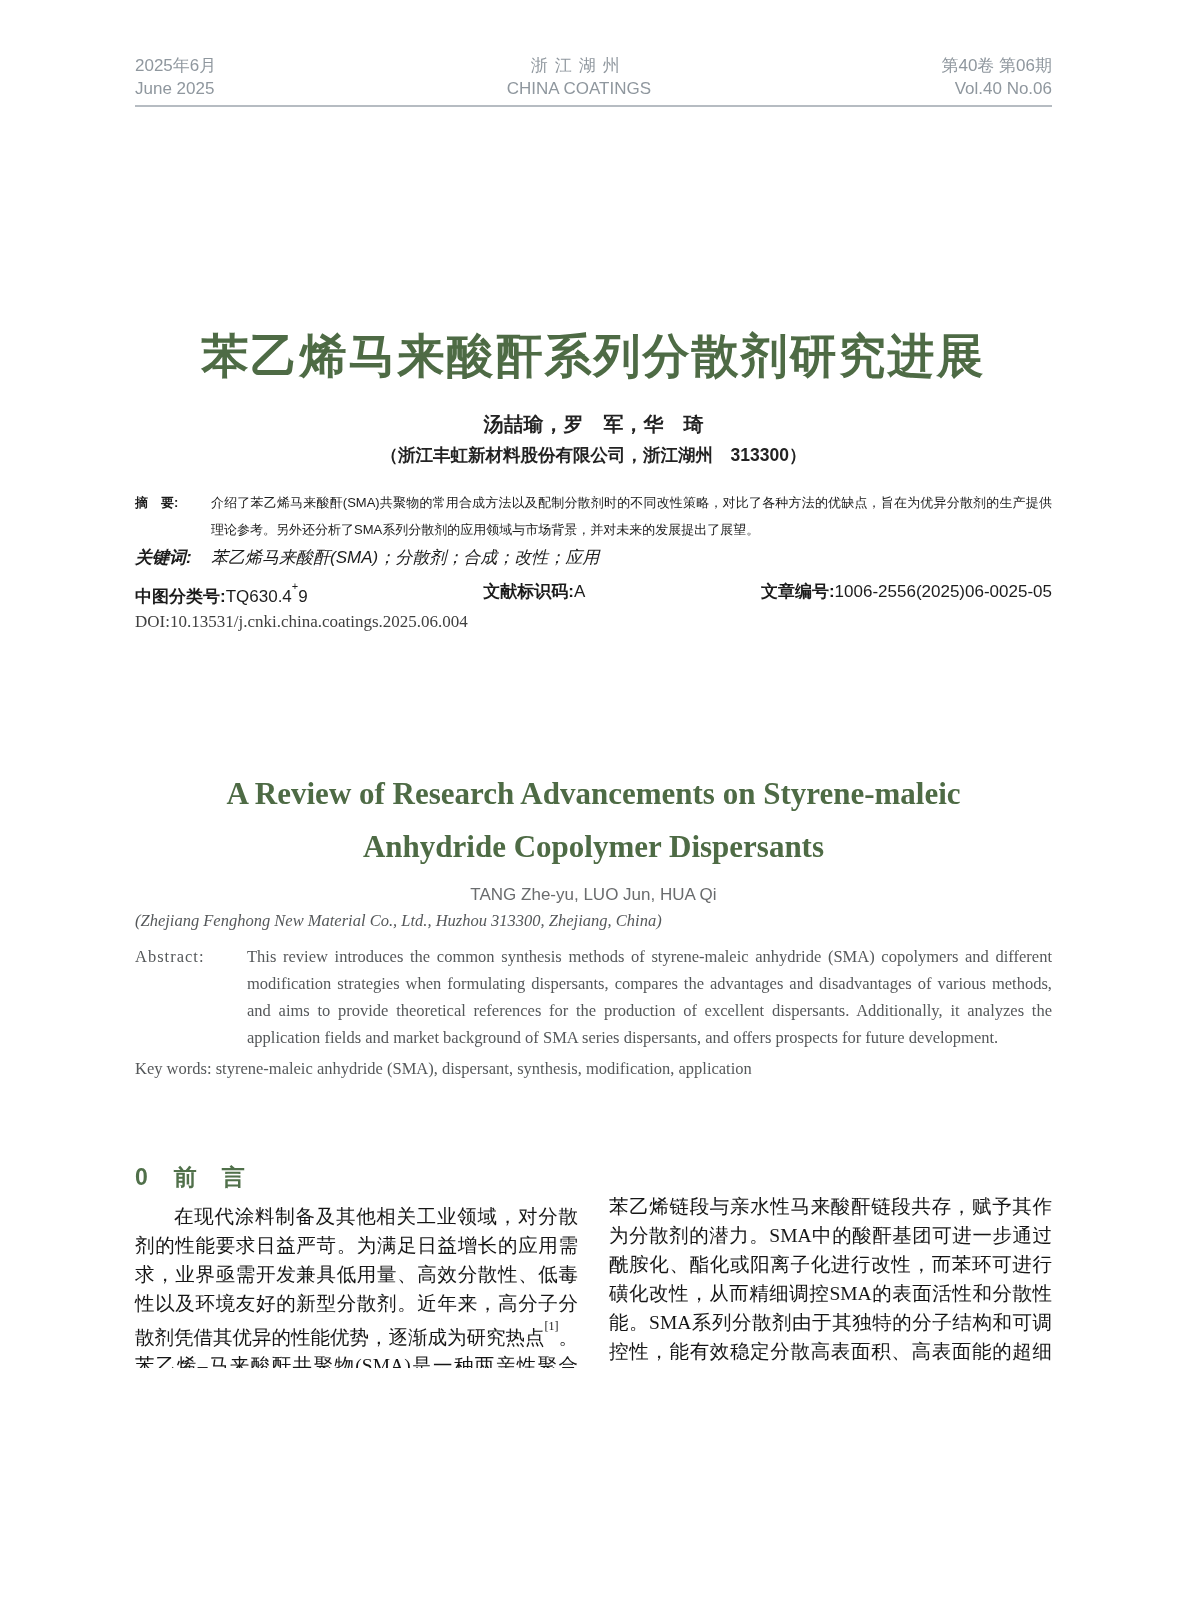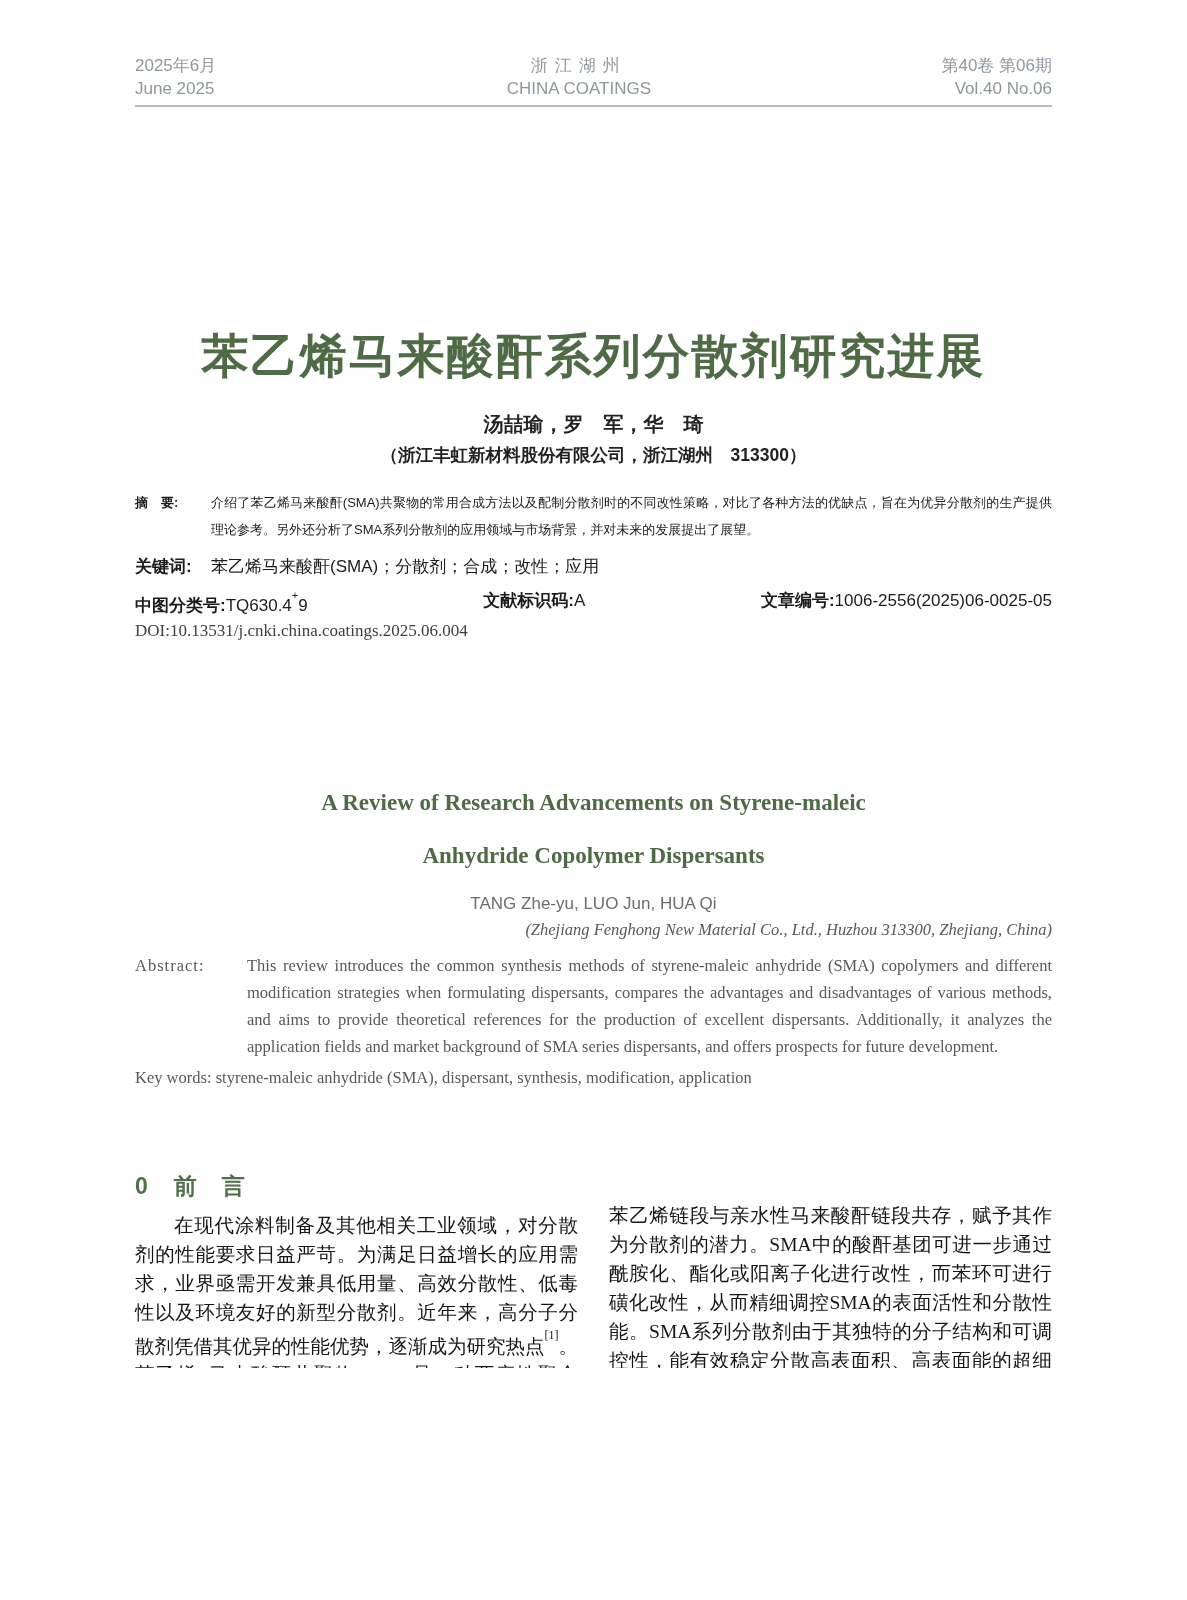--- a/index.html
+++ b/index.html
@@ -39,45 +39,45 @@
   .cn-affil {
     margin-top:6px; text-align:center;
     font-size:17.5px; line-height:24px; font-weight:700; color:#222;
   }
 
   .hang-row { display:flex; }
   .hang-label { flex:0 0 76px; font-weight:700; white-space:nowrap; }
   .hang-text { flex:1; text-align:justify; }
 
   .cn-abstract { margin-top:22px; font-size:13px; line-height:27px; }
-  .cn-keywords { margin-top:10px; font-size:17px; line-height:27px; }
+  .cn-keywords { margin-top:1px; font-size:17px; line-height:27px;font-style:italic; }
 
   .meta-row {
     display:flex; justify-content:space-between;
     margin-top:9px; font-size:17px; line-height:23px;
   }
   .meta-label { font-weight:700; }
   sup.small { font-size:11px; position:relative; top:-5px; }
   .doi-line {
     margin-top:2px; font-family:"Liberation Serif", serif;
     font-size:17px; line-height:23px; color:#404040;
   }
 
   
   .en-title {
     margin-top:134px; text-align:center;
     font-family:"Liberation Serif", serif; font-weight:700;
-    font-size:23px; line-height:53px; color:#4e6b45;
+    font-size:31px; line-height:53px; color:#4e6b45;
   }
   .en-authors {
     margin-top:11px; text-align:center;
     font-size:17px; line-height:22px; color:#6a6c6e;
   }
   .en-affil {
-    margin-top:3px; text-align:right;
+    margin-top:3px; text-align:left;
     font-family:"Liberation Serif", serif; font-style:italic;
     font-size:16.5px; line-height:23px; color:#55585a;
   }
   .en-abstract {
     margin-top:11px;
     font-family:"Liberation Serif", serif;
     font-size:16.5px; line-height:27px; color:#55585a;gap:32px;
   }
   .en-abstract .hang-label { flex:0 0 80px; font-weight:400; letter-spacing:1px; }
   .en-keywords {

